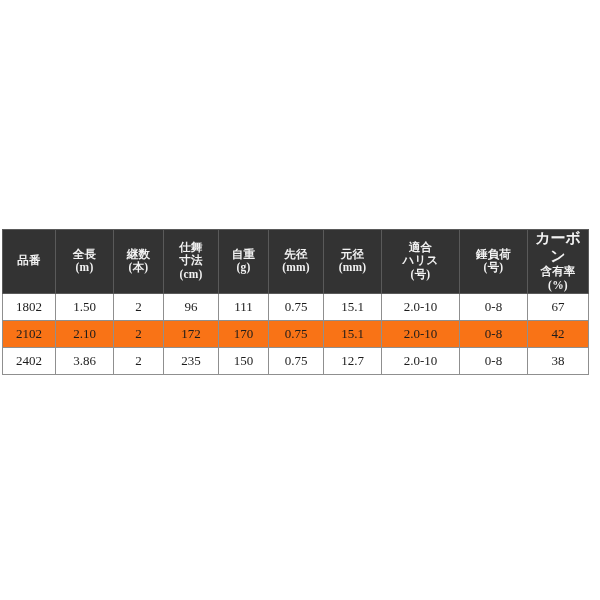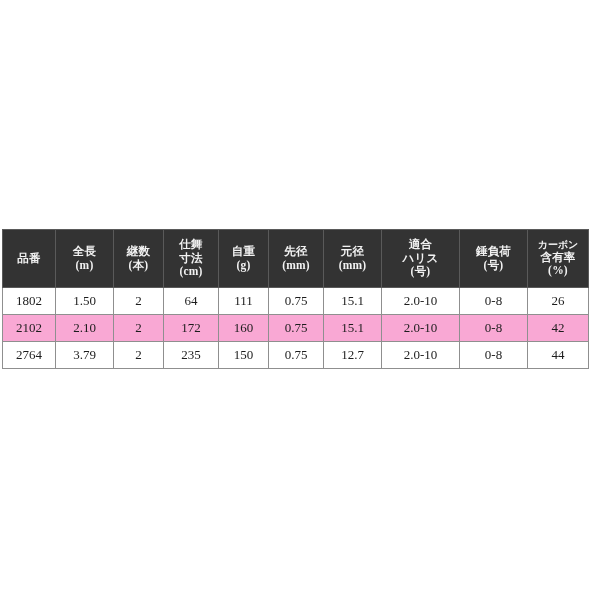--- a/index.html
+++ b/index.html
@@ -51,37 +51,37 @@
   }
   table.spec-table thead th .hl {
     display: block;
   }
   table.spec-table thead th .hl.unit {
     font-family: "Liberation Serif", "DejaVu Serif", serif;
     font-weight: bold;
     font-size: 11.5px;
   }
   th.col-carbon .hl.jp1 {
-    font-size: 10px;
+    font-size: 15px;
     letter-spacing: 0px;
   }
 
   
   table.spec-table tbody td {
     height: 26px;
     font-family: "Liberation Serif", "DejaVu Serif", serif;
     font-size: 13px;
     color: #1c1c1c;
     border-color: #8f8f8f;
   }
   table.spec-table tbody tr.odd td {
     background: #ffffff;
   }
   table.spec-table tbody tr.even td {
-    background: #f9a8d4;
+    background: #f97316;
   }
 </style>
 </head>
 <body>
 
 <div id="spec-table-wrap">
   <table class="spec-table">
     <colgroup>
         <col style="width: 53px;">
         <col style="width: 58px;">
@@ -138,47 +138,47 @@
             <span class="hl jp2">含有率</span>
             <span class="hl unit">(%)</span>
           </th>
         </tr>
     </thead>
     <tbody>
         <tr class="odd">
           <td>1802</td>
           <td>1.50</td>
           <td>2</td>
-          <td>64</td>
+          <td>96</td>
           <td>111</td>
           <td>0.75</td>
           <td>15.1</td>
           <td>2.0-10</td>
           <td>0-8</td>
-          <td>26</td>
+          <td>67</td>
         </tr>
         <tr class="even">
           <td>2102</td>
           <td>2.10</td>
           <td>2</td>
           <td>172</td>
-          <td>160</td>
+          <td>170</td>
           <td>0.75</td>
           <td>15.1</td>
           <td>2.0-10</td>
           <td>0-8</td>
           <td>42</td>
         </tr>
         <tr class="odd">
-          <td>2764</td>
-          <td>3.79</td>
+          <td>2402</td>
+          <td>3.86</td>
           <td>2</td>
           <td>235</td>
           <td>150</td>
           <td>0.75</td>
           <td>12.7</td>
           <td>2.0-10</td>
           <td>0-8</td>
-          <td>44</td>
+          <td>38</td>
         </tr>
       </tbody>
   </table>
 </div>
 
 </body></html>

